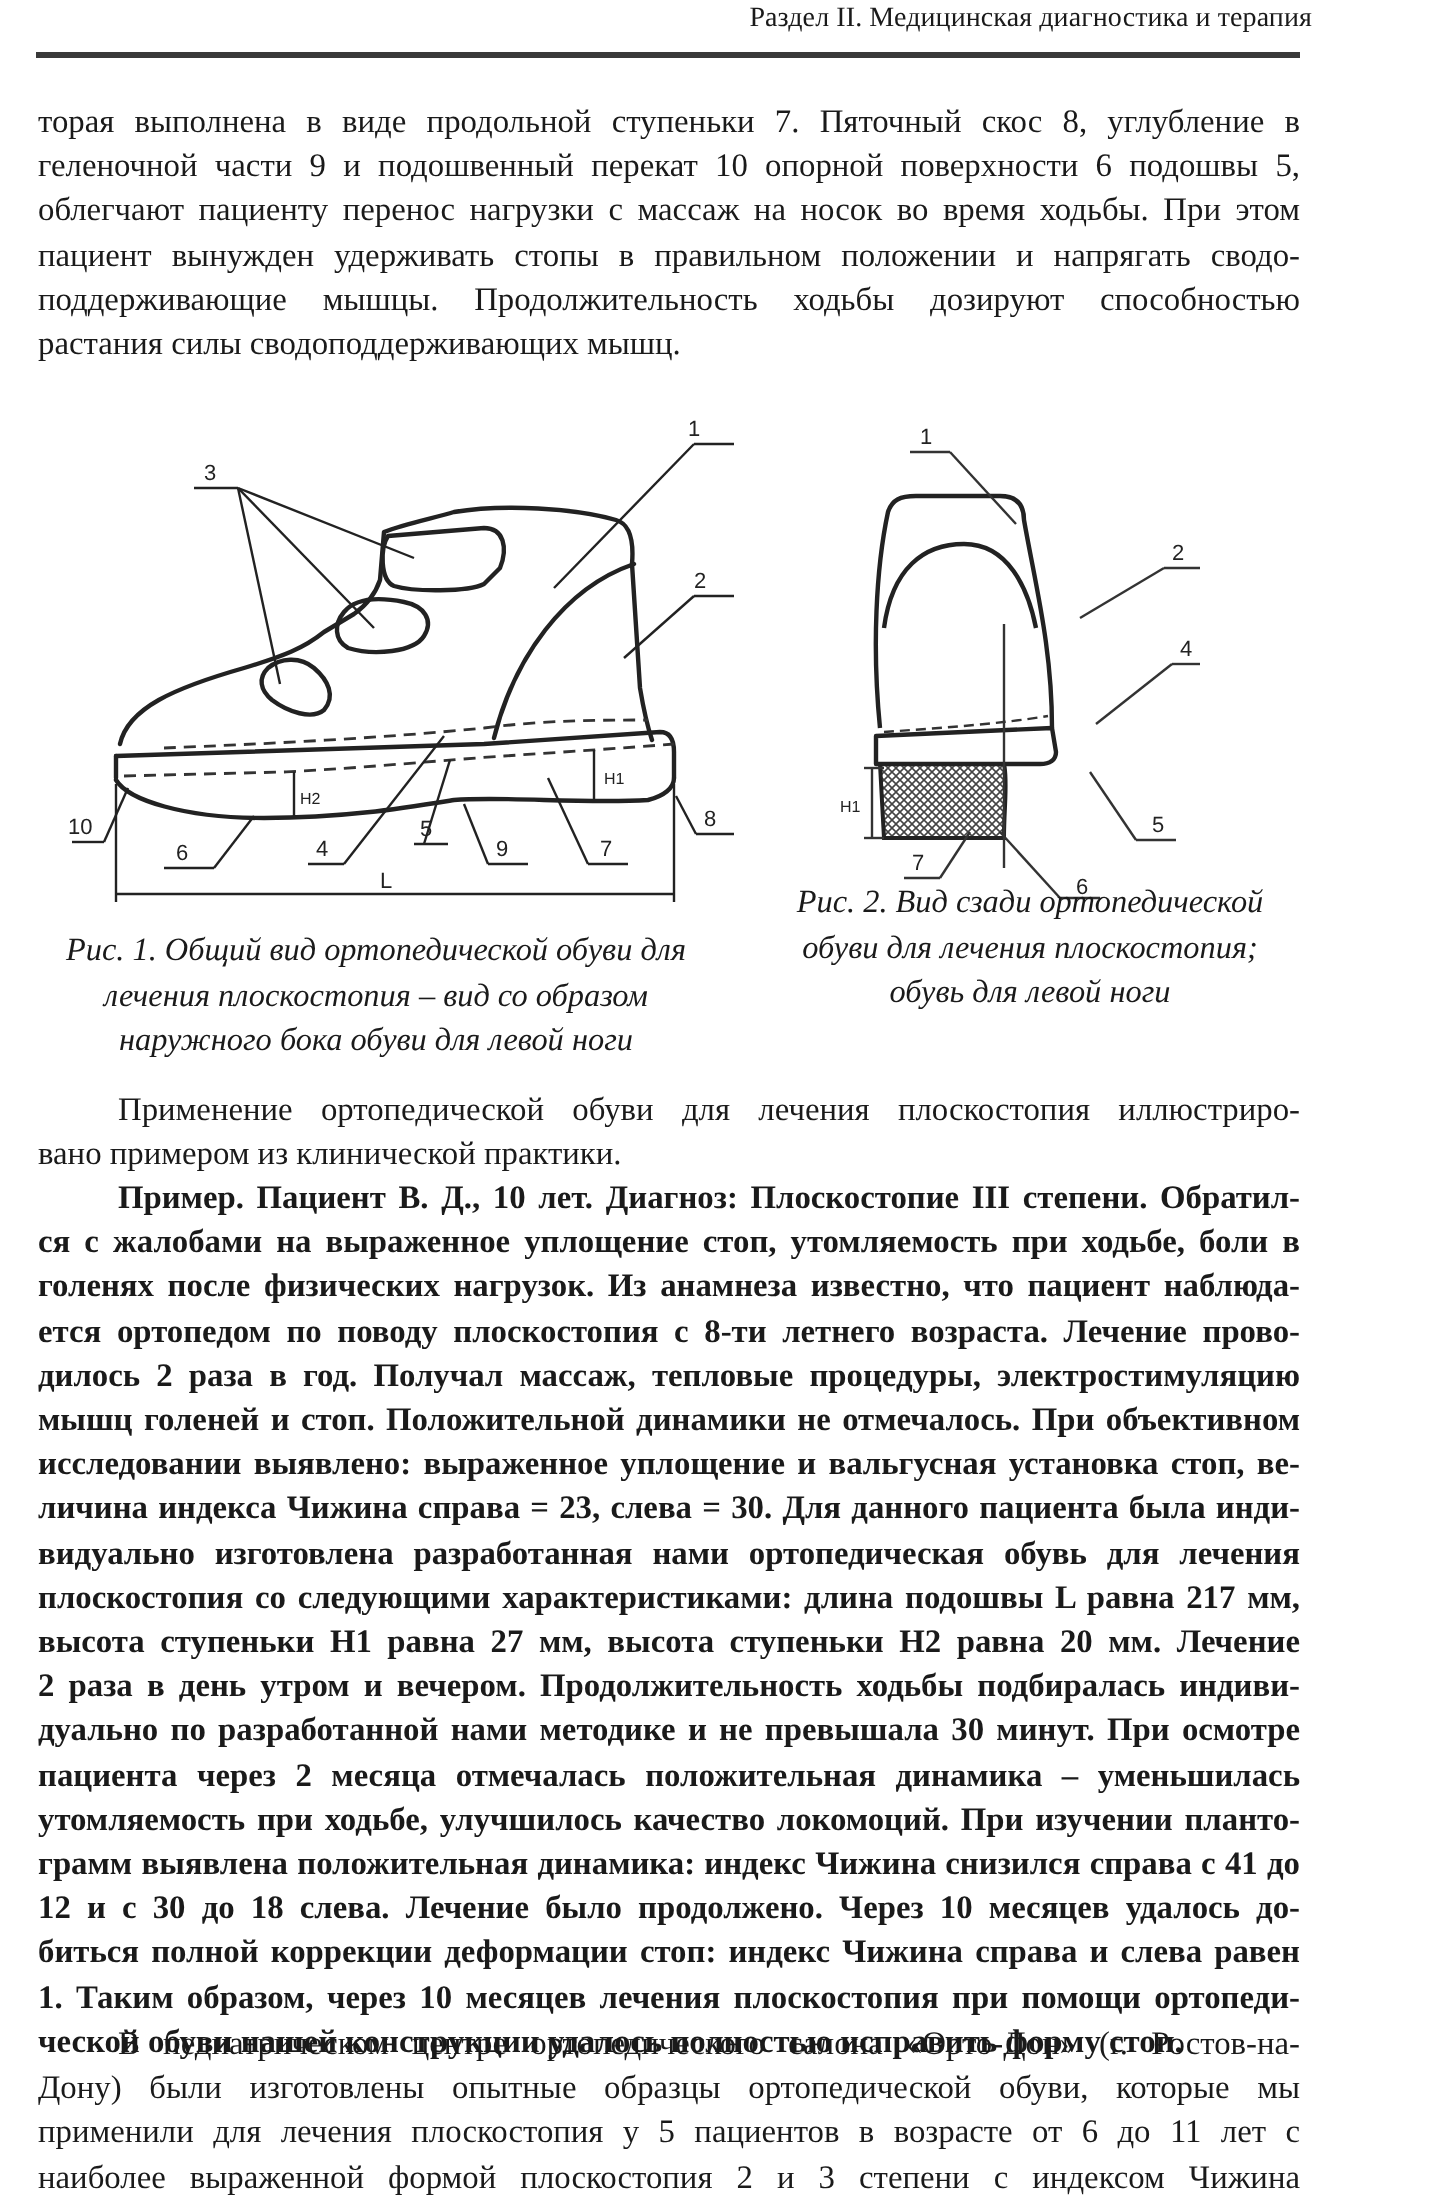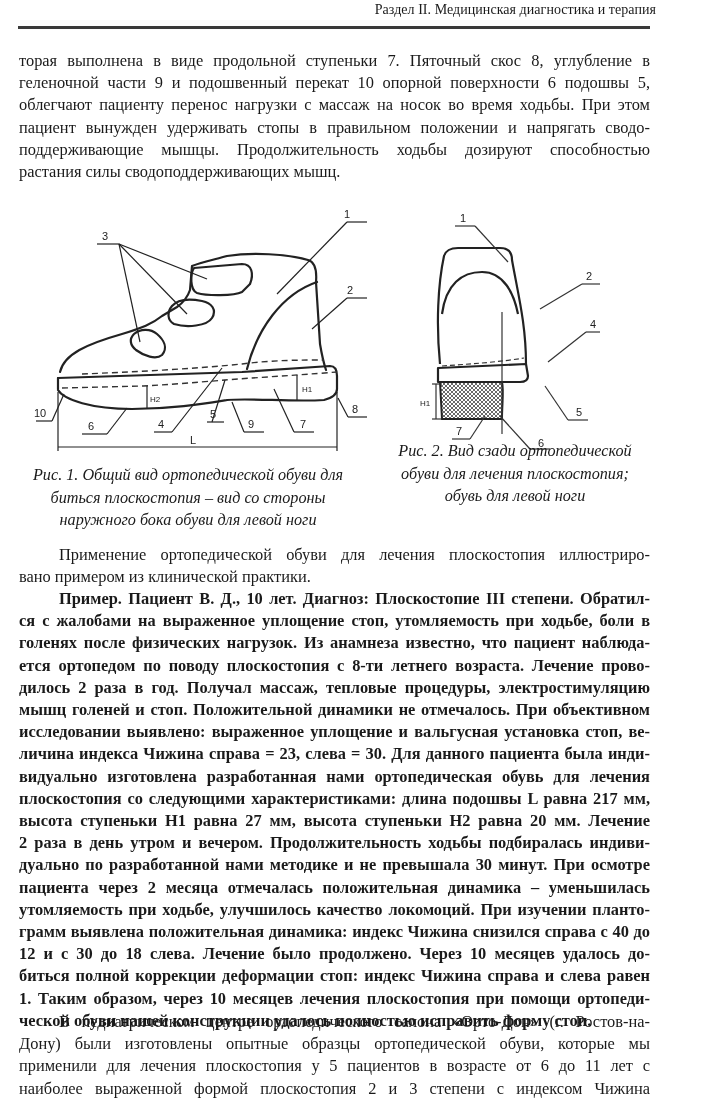--- a/index.html
+++ b/index.html
@@ -147,21 +147,21 @@
     <text x="190" y="124">4</text>
     <text x="176" y="212">5</text>
     <text x="138" y="243">6</text>
     <text x="56" y="231">7</text>
     <text x="20" y="202" style="font-size:8px">H1</text>
   </svg>
 </div>
 
 <div class="caption" id="cap1">
   <div>Рис. 1. Общий вид ортопедической обуви для</div>
-  <div>биться плоскостопия – вид со стороны</div>
+  <div>лечения плоскостопия – вид со образом</div>
   <div>наружного бока обуви для левой ноги</div>
 </div>
 <div class="caption" id="cap2">
   <div>Рис. 2. Вид сзади ортопедической</div>
   <div>обуви для лечения плоскостопия;</div>
   <div>обувь для левой ноги</div>
 </div>
 
 <div class="para" id="p2">
   <span class="line indent">Применение ортопедической обуви для лечения плоскостопия иллюстриро-</span>
@@ -177,21 +177,21 @@
   <span class="line">мышц голеней и стоп. Положительной динамики не отмечалось. При объективном</span>
   <span class="line">исследовании выявлено: выраженное уплощение и вальгусная установка стоп, ве-</span>
   <span class="line">личина индекса Чижина справа = 23, слева = 30. Для данного пациента была инди-</span>
   <span class="line">видуально изготовлена разработанная нами ортопедическая обувь для лечения</span>
   <span class="line">плоскостопия со следующими характеристиками: длина подошвы L равна 217 мм,</span>
   <span class="line">высота ступеньки H1 равна 27 мм, высота ступеньки H2 равна 20 мм. Лечение</span>
   <span class="line">2 раза в день утром и вечером. Продолжительность ходьбы подбиралась индиви-</span>
   <span class="line">дуально по разработанной нами методике и не превышала 30 минут. При осмотре</span>
   <span class="line">пациента через 2 месяца отмечалась положительная динамика – уменьшилась</span>
   <span class="line">утомляемость при ходьбе, улучшилось качество локомоций. При изучении планто-</span>
-  <span class="line">грамм выявлена положительная динамика: индекс Чижина снизился справа с 40 до</span>
+  <span class="line">грамм выявлена положительная динамика: индекс Чижина снизился справа с 41 до</span>
   <span class="line">12 и с 30 до 18 слева. Лечение было продолжено. Через 10 месяцев удалось до-</span>
   <span class="line">биться полной коррекции деформации стоп: индекс Чижина справа и слева равен</span>
   <span class="line">1. Таким образом, через 10 месяцев лечения плоскостопия при помощи ортопеди-</span>
   <span class="line last">ческой обуви нашей конструкции удалось полностью исправить форму стоп.</span>
 </div>
 
 <div class="para" id="p4">
   <span class="line indent">В педиатрическом центре ортопедического салона «Орто-Дон» (г. Ростов-на-</span>
   <span class="line">Дону) были изготовлены опытные образцы ортопедической обуви, которые мы</span>
   <span class="line">применили для лечения плоскостопия у 5 пациентов в возрасте от 6 до 11 лет с</span>

